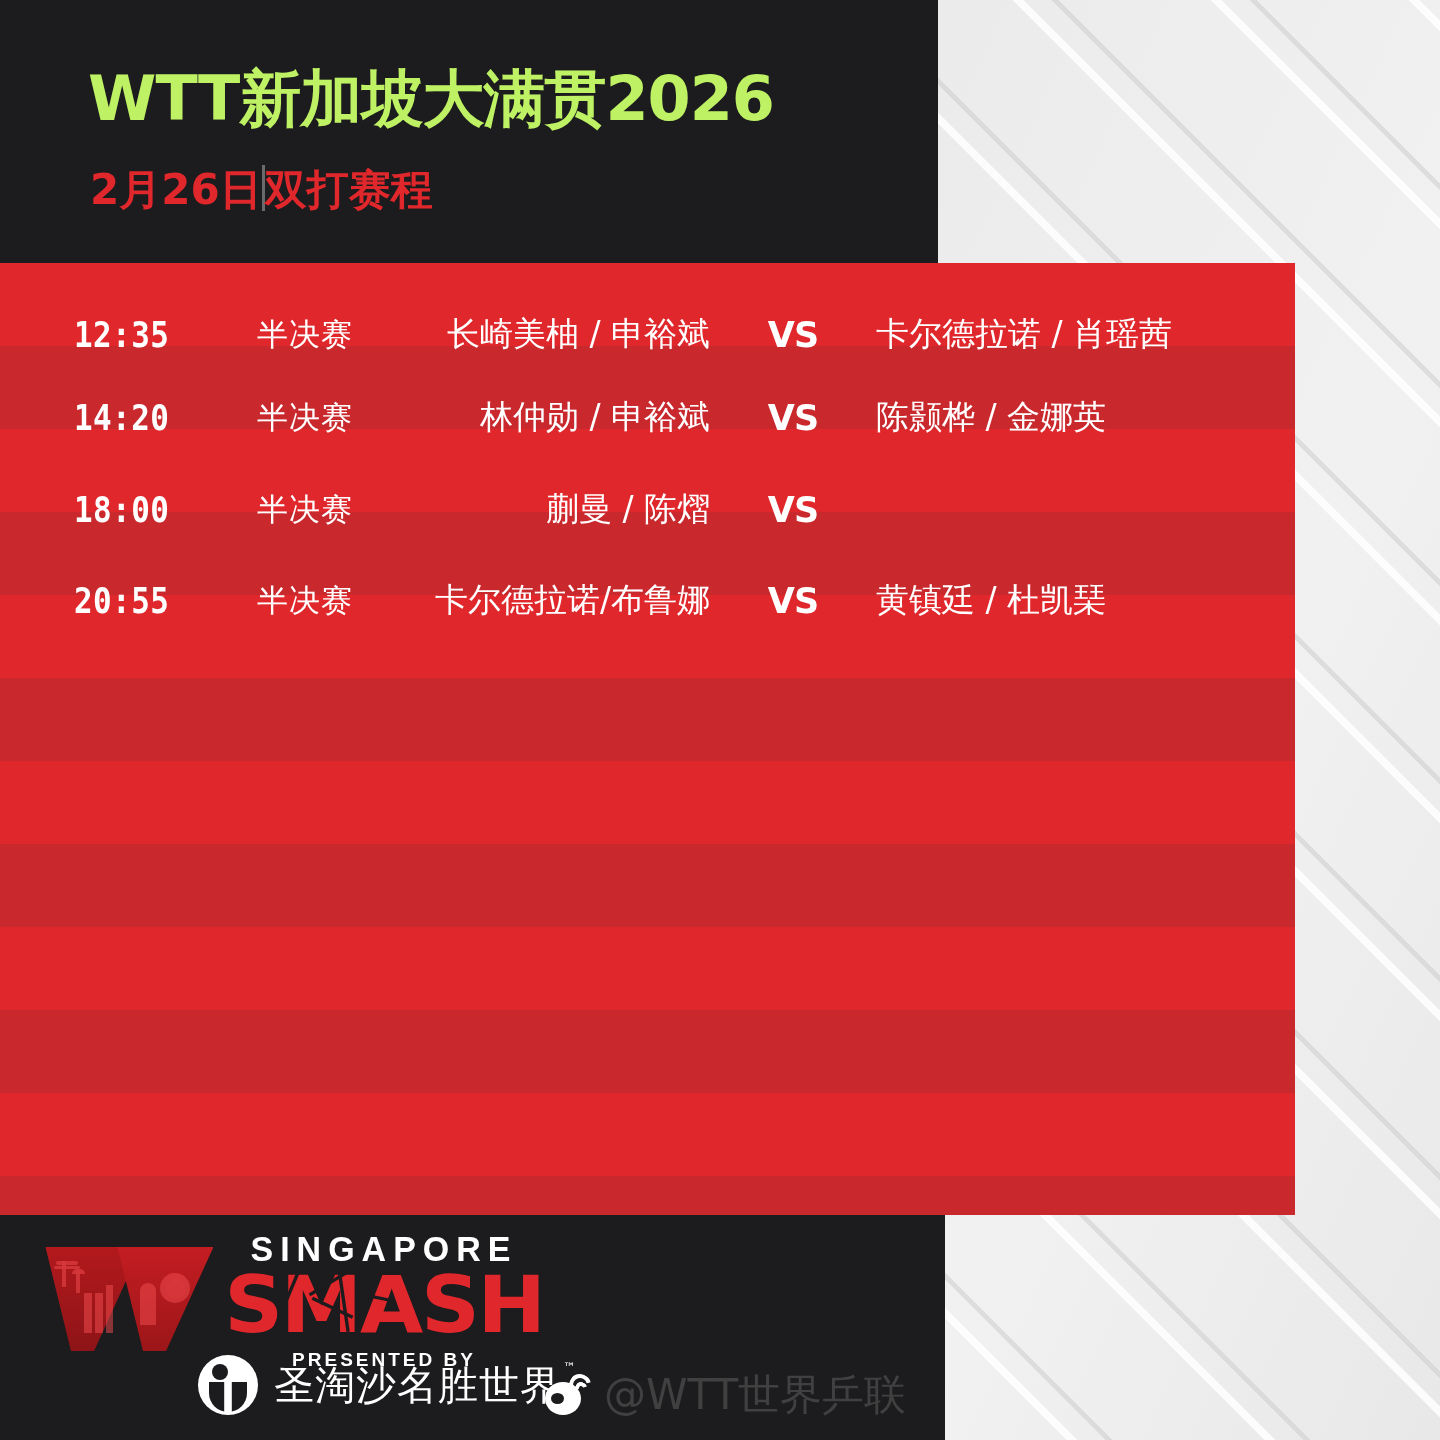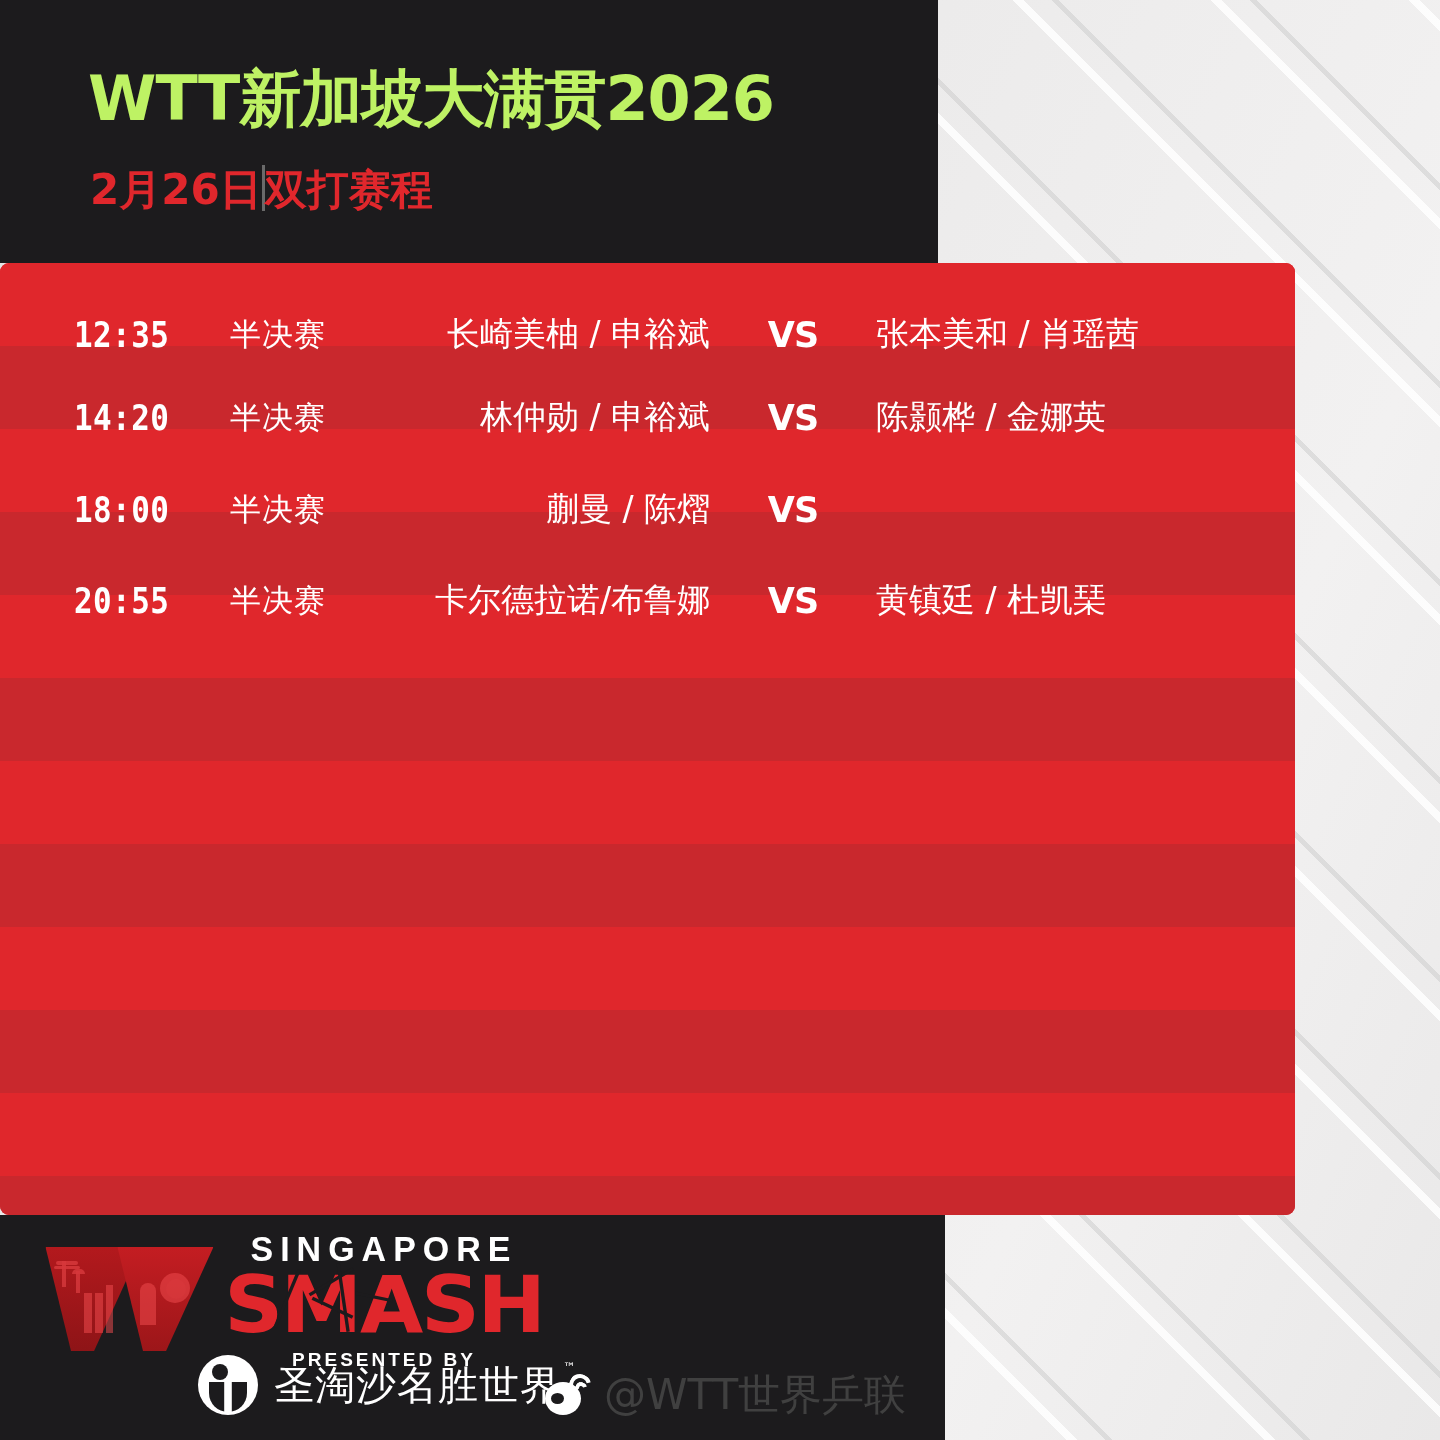--- a/index.html
+++ b/index.html
@@ -58,21 +58,20 @@
   }
   #subtitle-sep{
     width:3px; height:46px; background:#6a6a6a;
   }
 
   
   #schedule-panel{
     position:absolute; left:0; top:263px; width:1295px; height:952px;
     background:#e0272c;
     overflow:hidden;
-    border-radius:9px;
   }
   .stripe{
     position:absolute; left:0; width:1295px; height:83px;
     background:#e0272c;
   }
   .stripe.alt{ background:#c9282d; }
 
   .row{
     position:absolute; left:0; width:1295px; height:83px;
     display:flex; align-items:center;
@@ -85,20 +84,21 @@
     font-family:"DejaVu Sans Mono","Liberation Mono",monospace;
     transform:scaleX(0.86);
     transform-origin:left center;
   }
   .c-stage{
     width:150px;
     color:#ffffff;
     font-size:31px;
     font-family:"DejaVu Sans","Liberation Sans",sans-serif;
     letter-spacing:1px;
+    text-align:center;
   }
   .c-left{
     flex:0 0 330px;
     text-align:right;
     padding-right:0px;
     color:#ffffff;
     font-size:33px;
     font-family:"DejaVu Sans","Liberation Sans",sans-serif;
     white-space:nowrap;
   }
@@ -263,21 +263,21 @@
   <div class="stripe" style="top:664px"></div>
   <div class="stripe alt" style="top:747px"></div>
   <div class="stripe" style="top:830px"></div>
   <div class="stripe alt" style="top:913px"></div>
 
   <div class="row" style="top:30px">
     <div class="c-time">12:35</div>
     <div class="c-stage">半决赛</div>
     <div class="c-left">长崎美柚 / 申裕斌</div>
     <div class="c-vs">VS</div>
-    <div class="c-right">张本美和 / 肖瑶茜</div>
+    <div class="c-right">卡尔德拉诺 / 肖瑶茜</div>
   </div>
 
   <div class="row" style="top:113px">
     <div class="c-time">14:20</div>
     <div class="c-stage">半决赛</div>
     <div class="c-left">林仲勋 / 申裕斌</div>
     <div class="c-vs">VS</div>
     <div class="c-right">陈颢桦 / 金娜英</div>
   </div>
 

